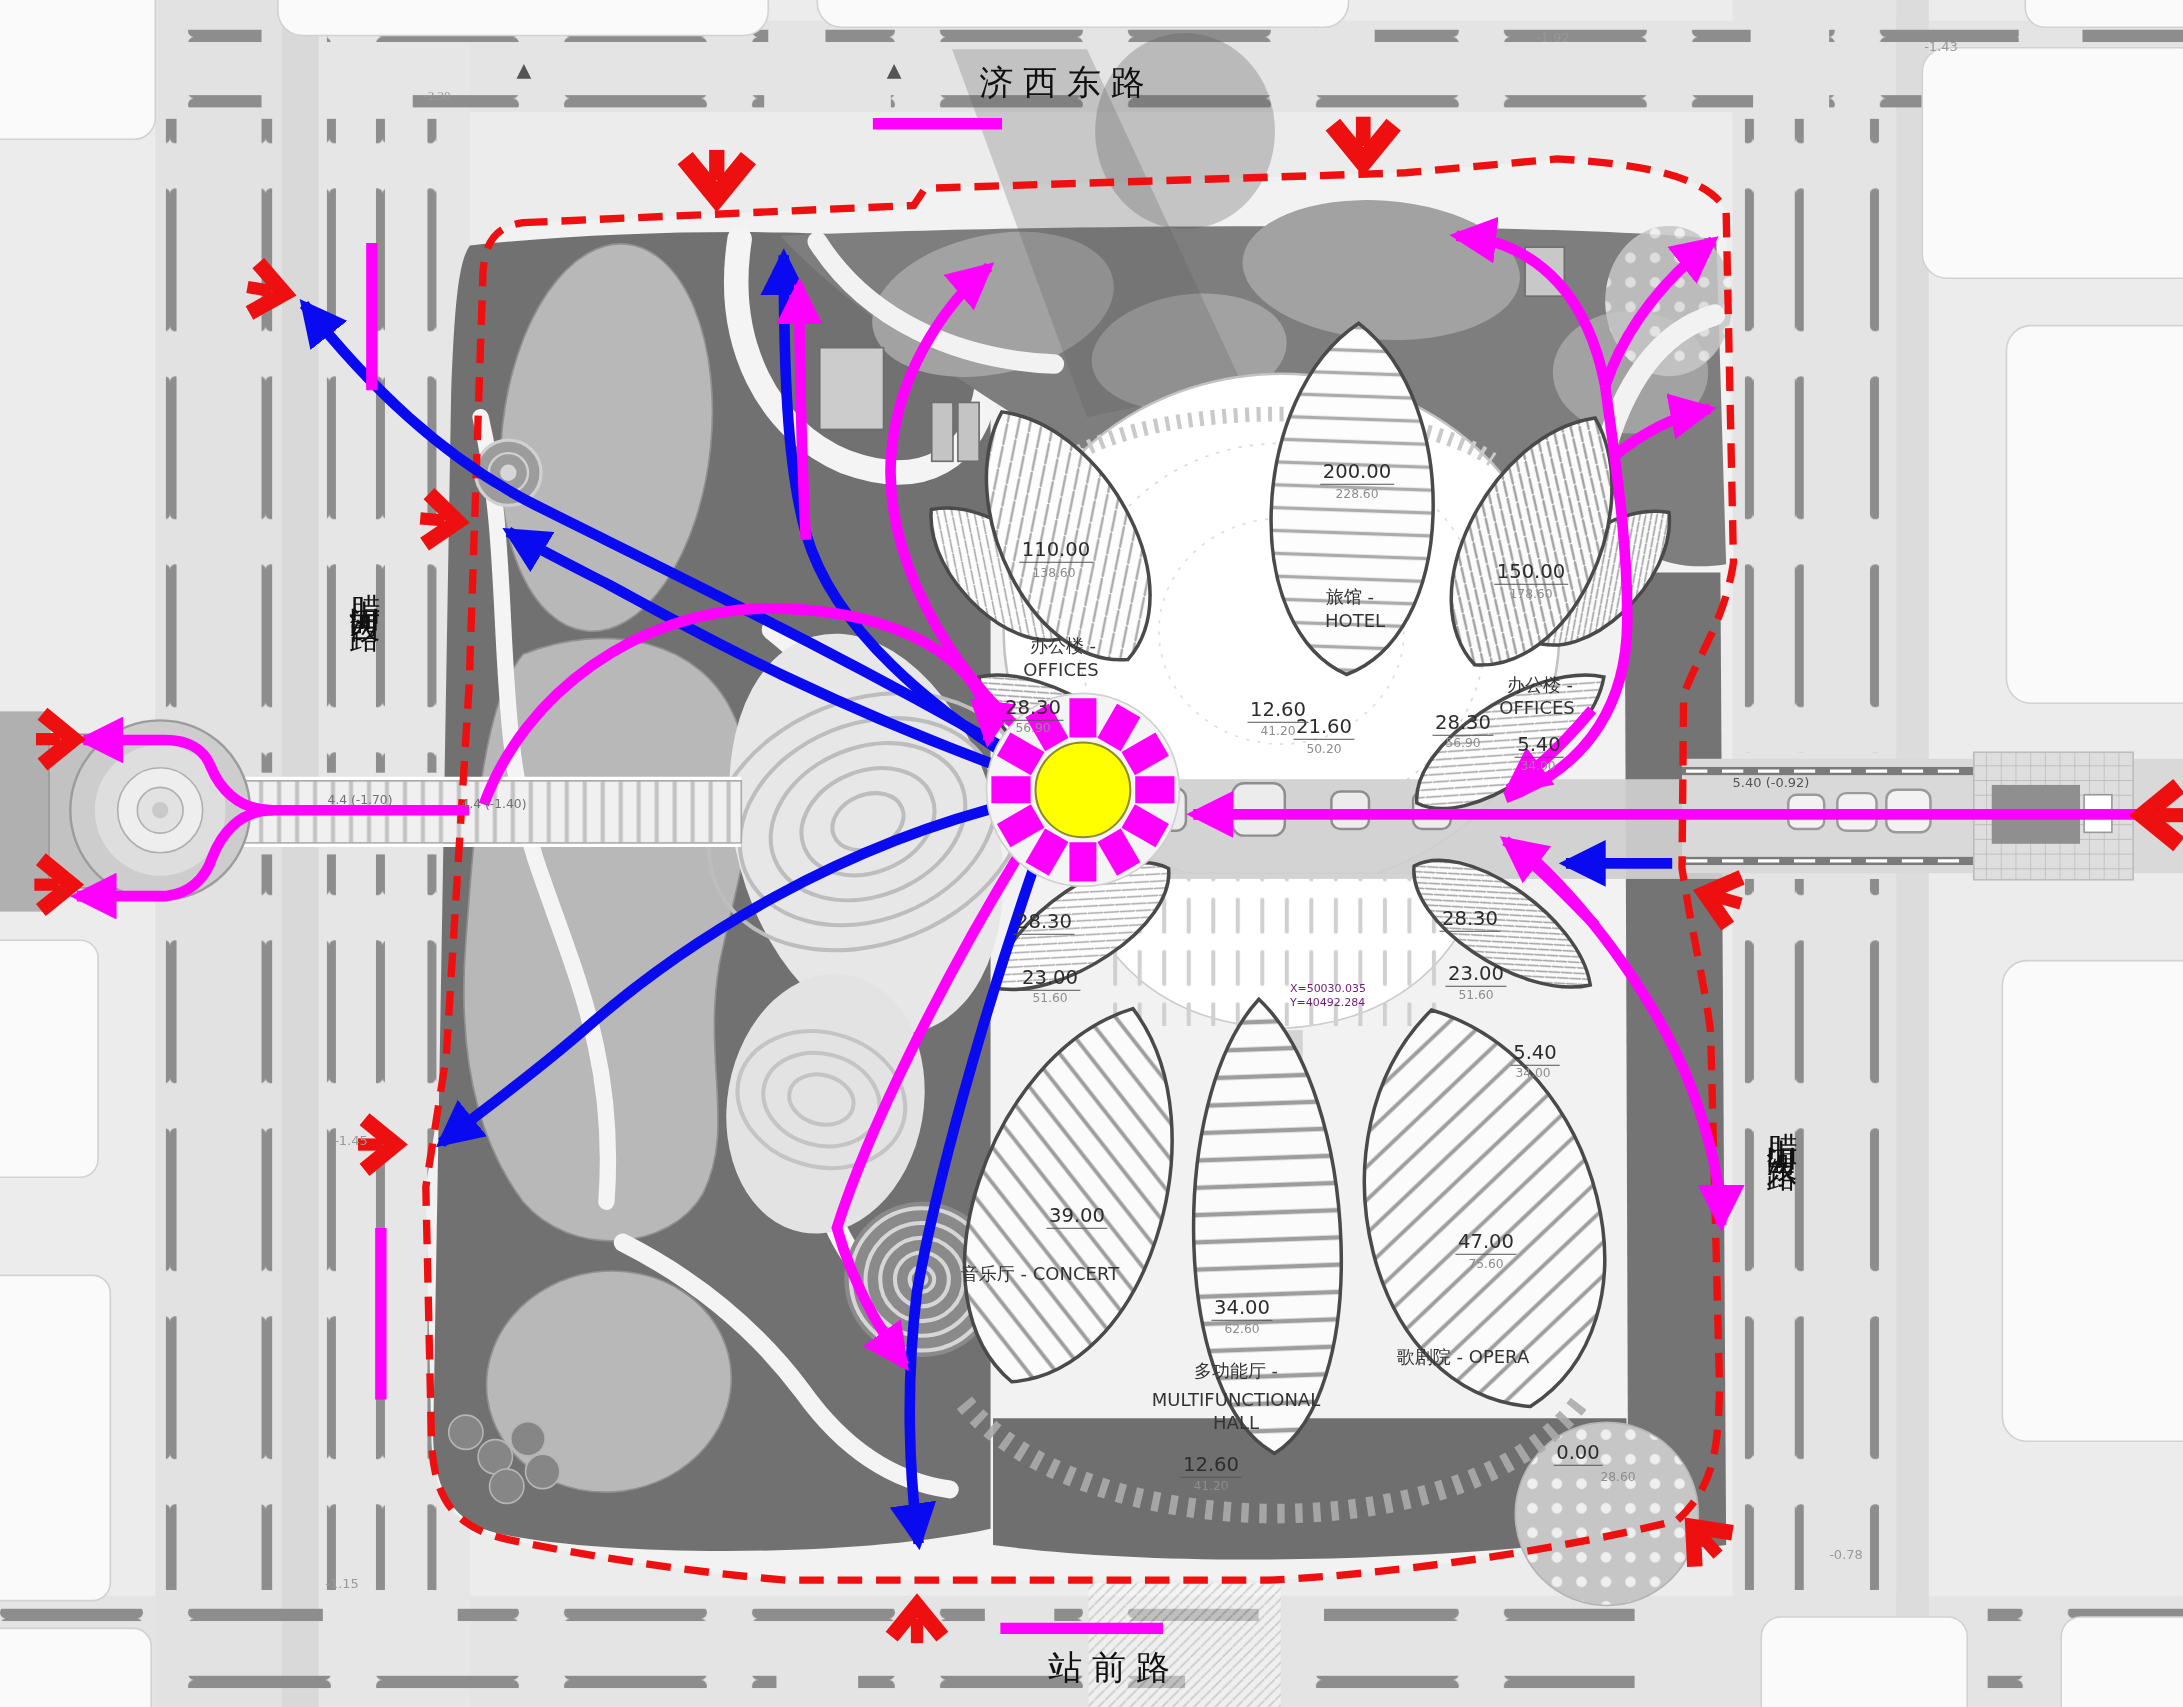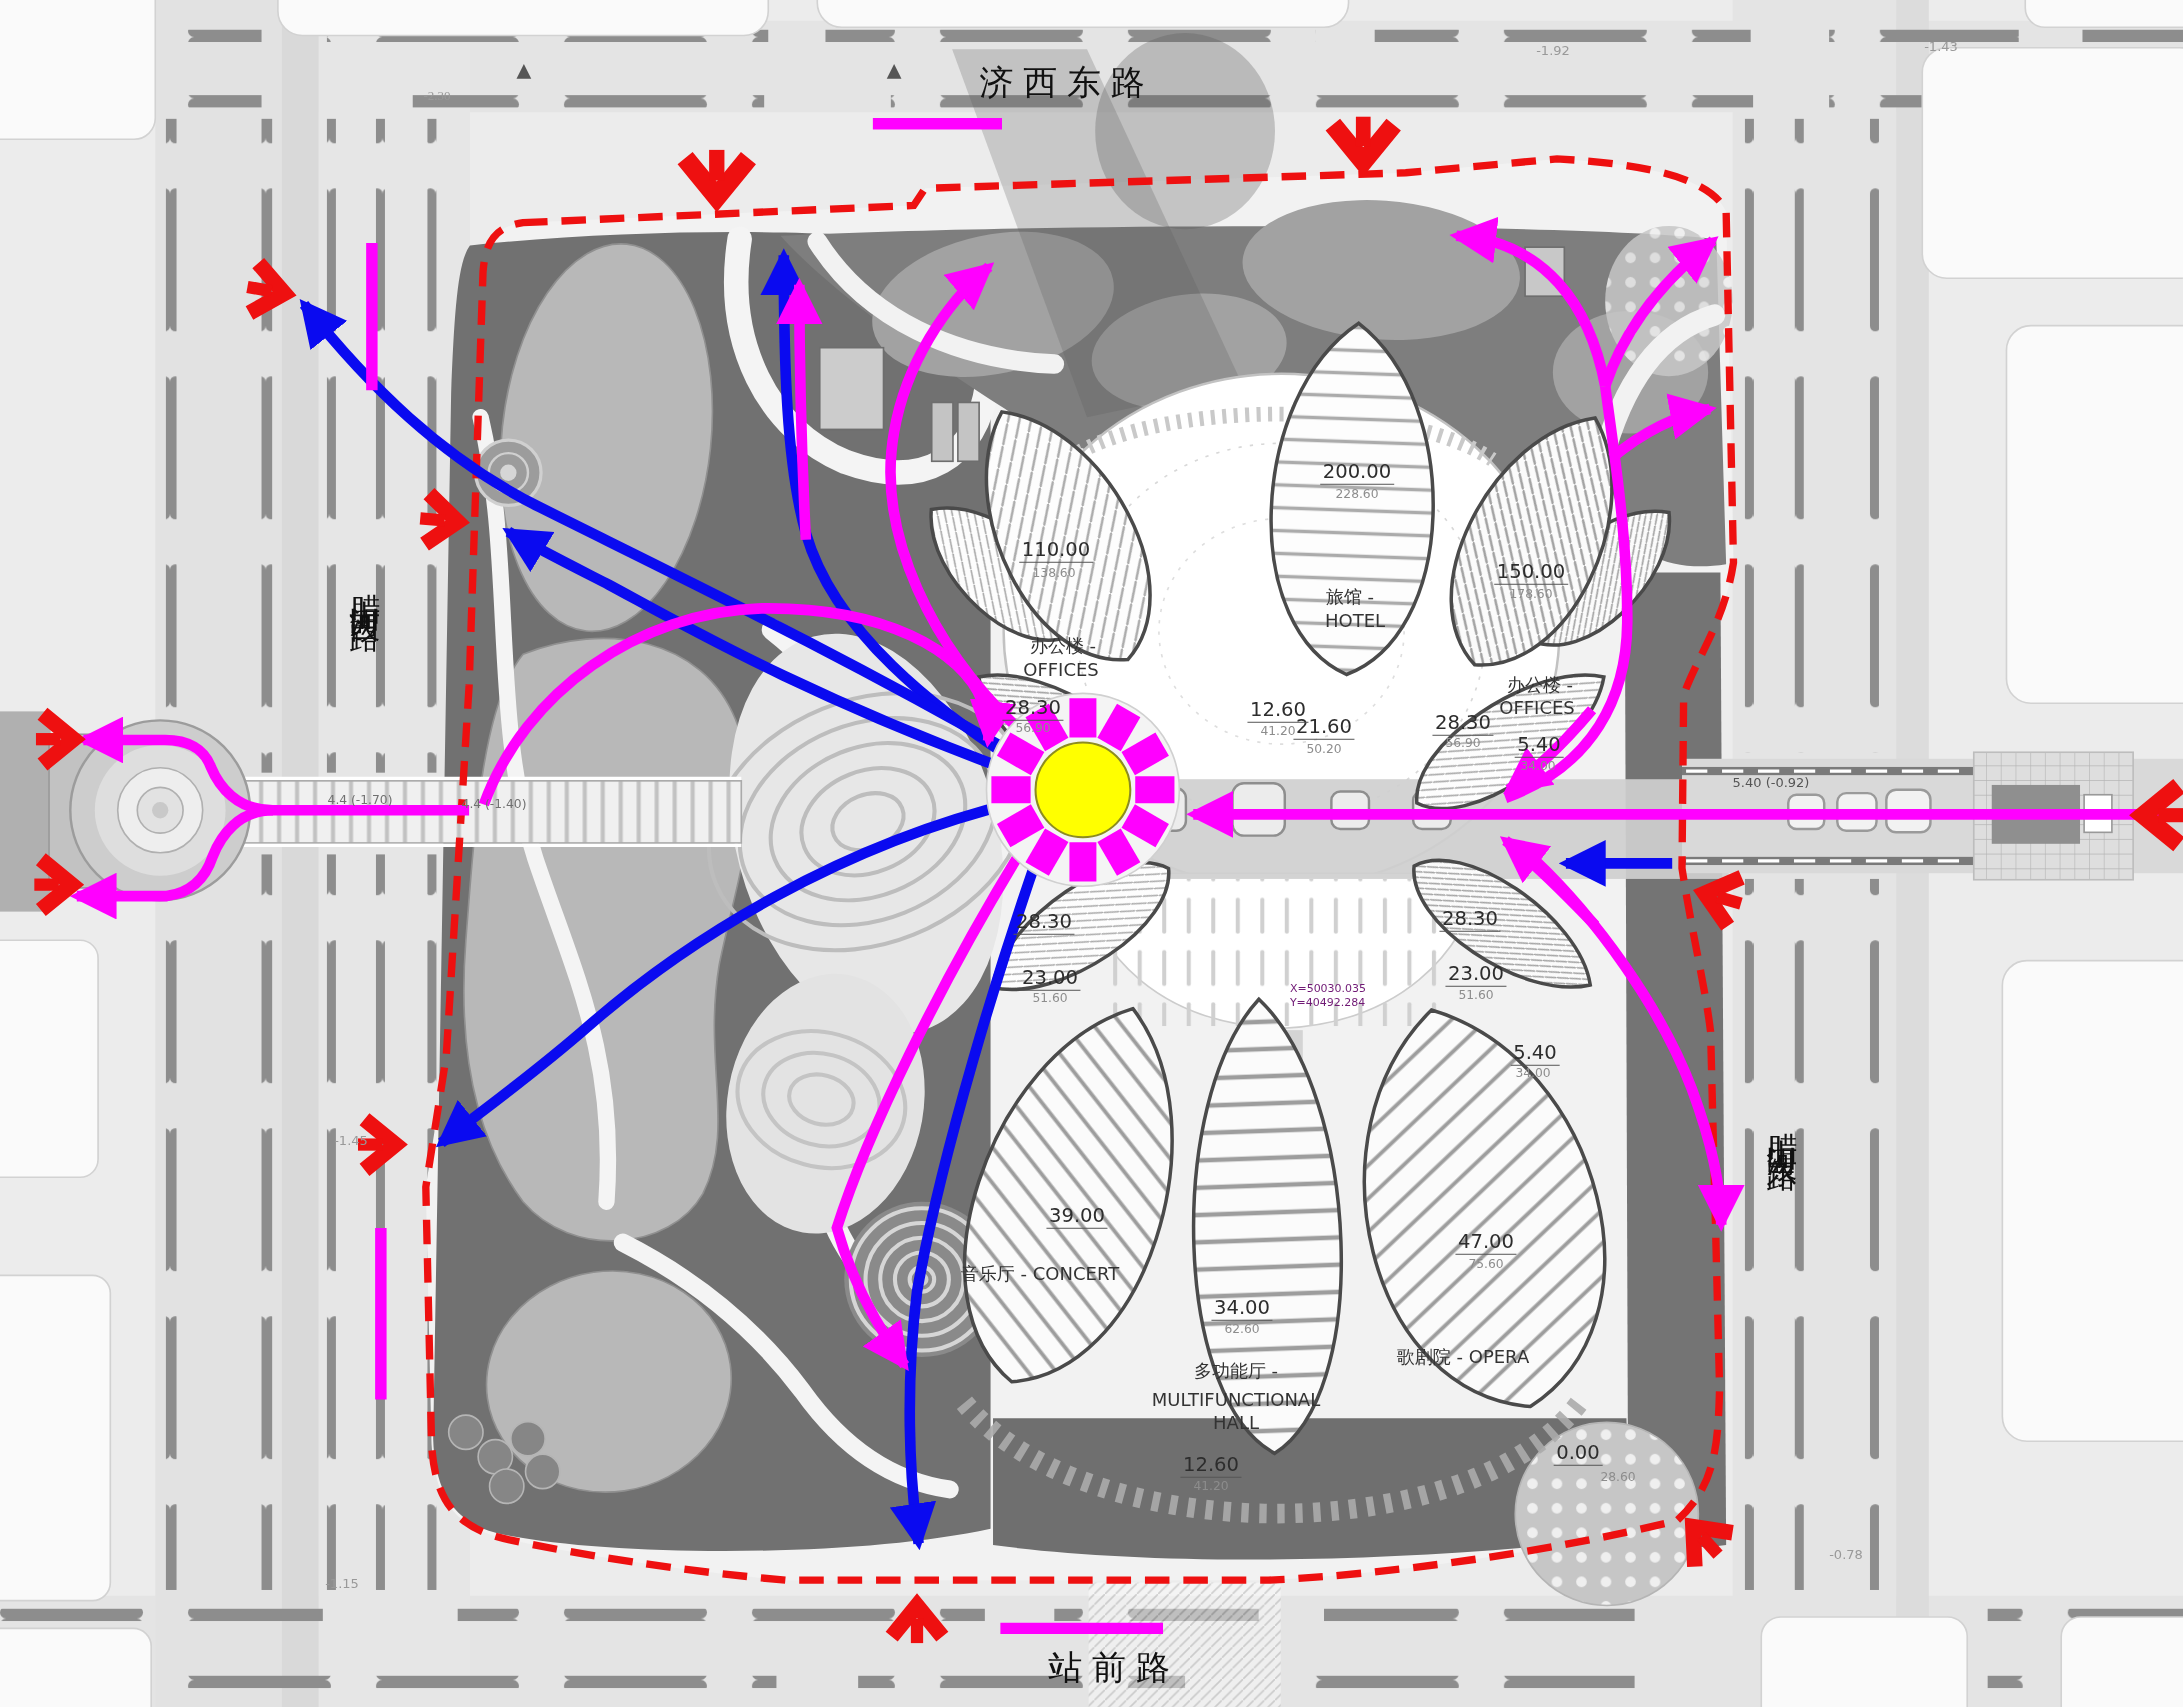--- a/index.html
+++ b/index.html
@@ -440,20 +440,20 @@
 <div class="lbl elev" style="left:1578px;top:1453px;">0.00</div>
 <div class="lbl sub" style="left:1578px;top:1478px;margin-left:40px;">28.60</div>
 
 <div class="lbl coords" style="left:1328px;top:996px;">X=50030.035
 Y=40492.284</div>
 <div class="lbl tiny" style="left:1751px;top:783px;color:#555;margin-left:20px;">5.40 (-0.92)</div>
 <div class="lbl bridgelbl" style="left:360px;top:801px;">4.4 (-1.70)</div>
 <div class="lbl bridgelbl" style="left:494px;top:805px;">4.4 (-1.40)</div>
 
 <div class="lbl tiny" style="left:437px;top:96px;font-family:Liberation Serif, serif;">-2.30</div>
-<div class="lbl tiny" style="left:1553px;top:51px;">-1.92</div>
+<div class="lbl tiny" style="left:1553px;top:38px;">-1.92</div>
 <div class="lbl tiny" style="left:1917px;top:47px;margin-left:24px;">-1.43</div>
 <div class="lbl tiny" style="left:342px;top:1584px;">-1.15</div>
 <div class="lbl tiny" style="left:1846px;top:1555px;">-0.78</div>
 <div class="lbl tiny" style="left:351px;top:1141px;">-1.45</div>
 
 </div>
 
 
 </body></html>

